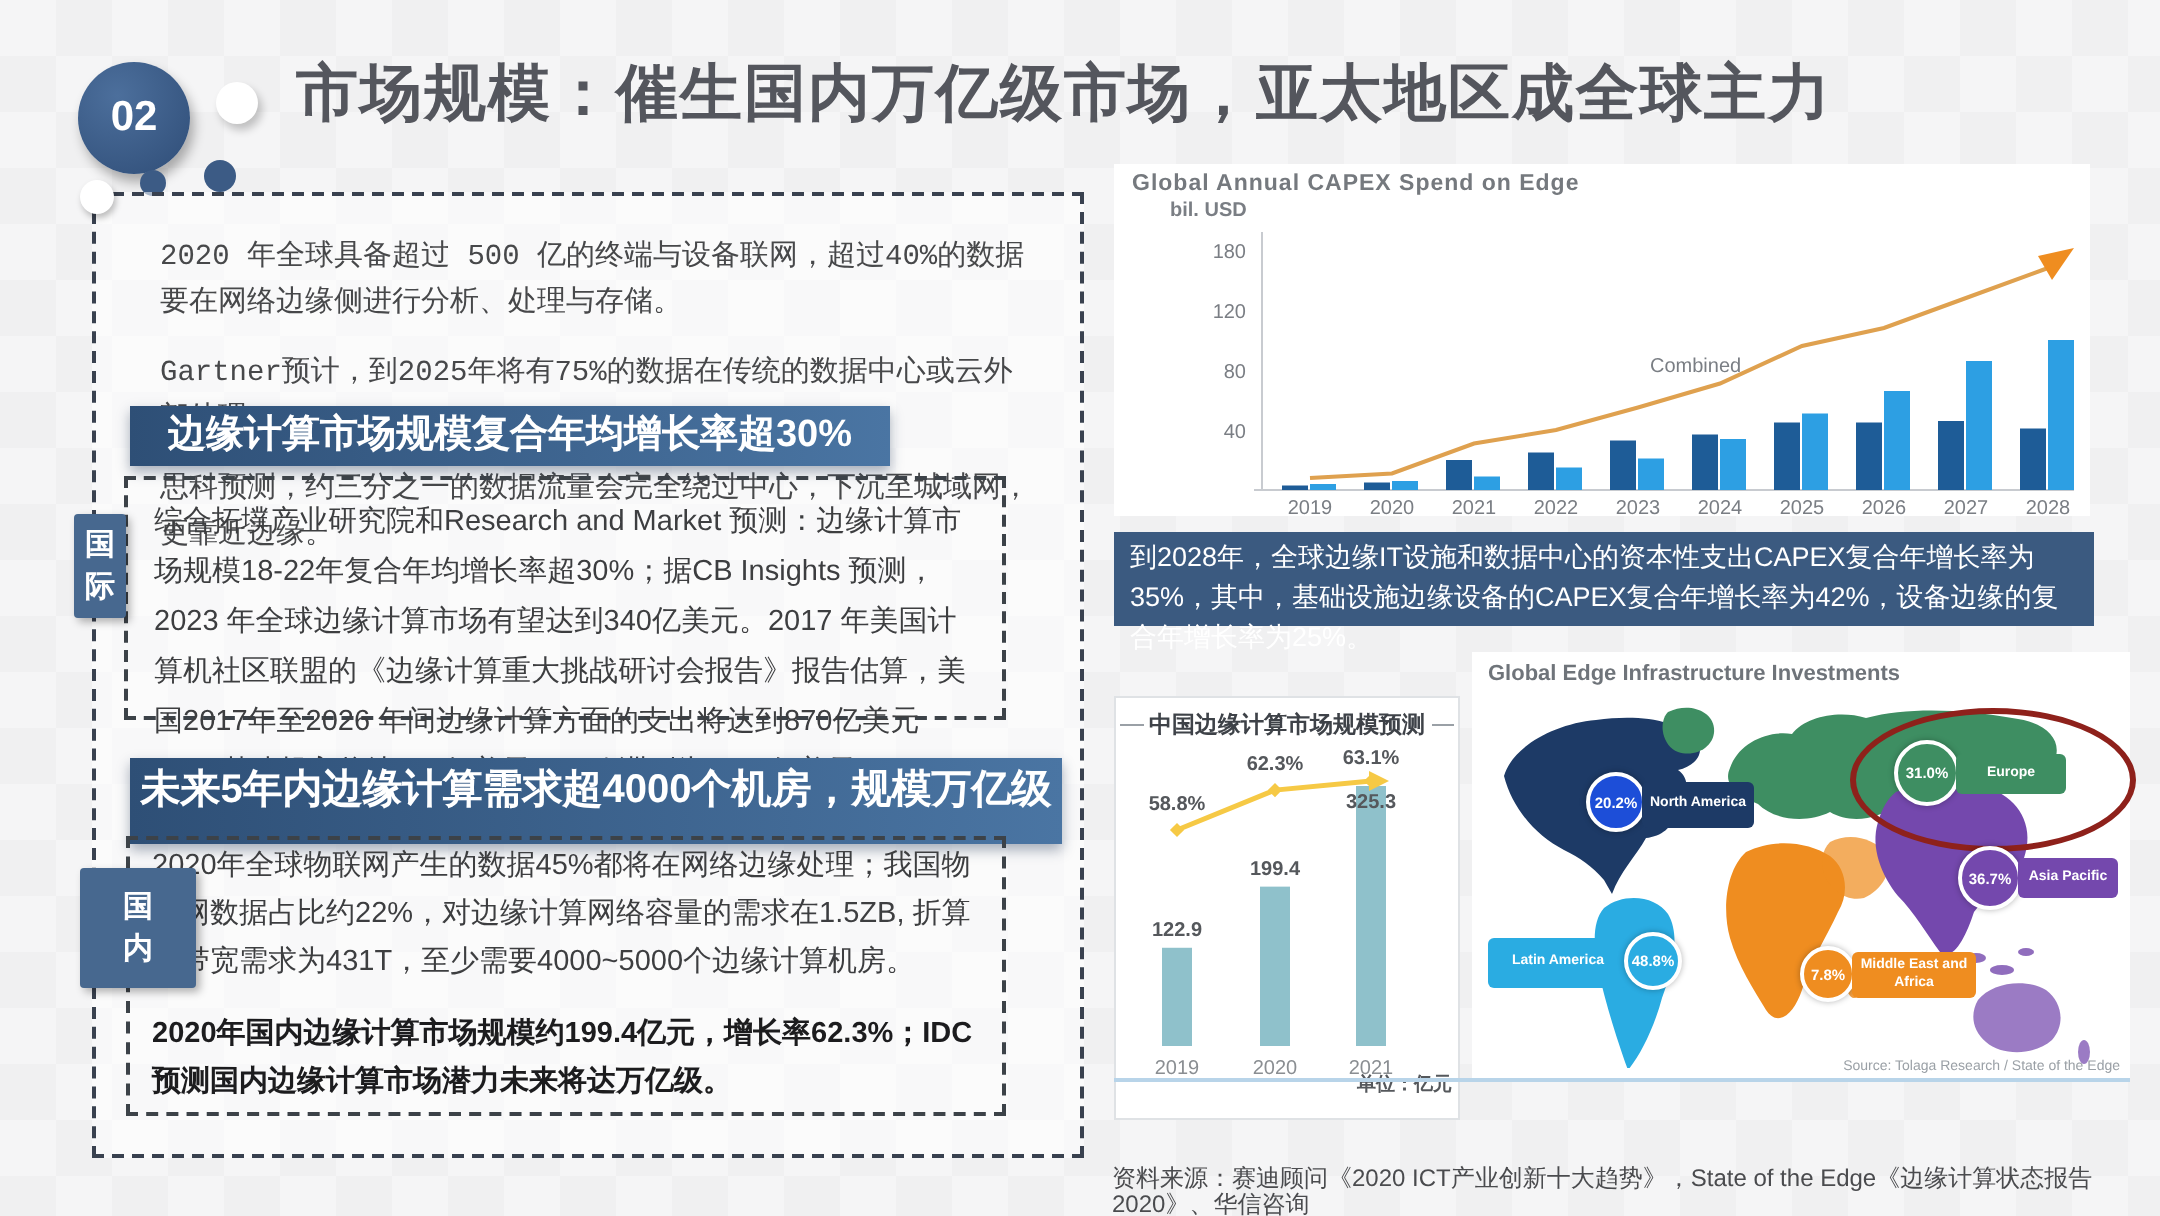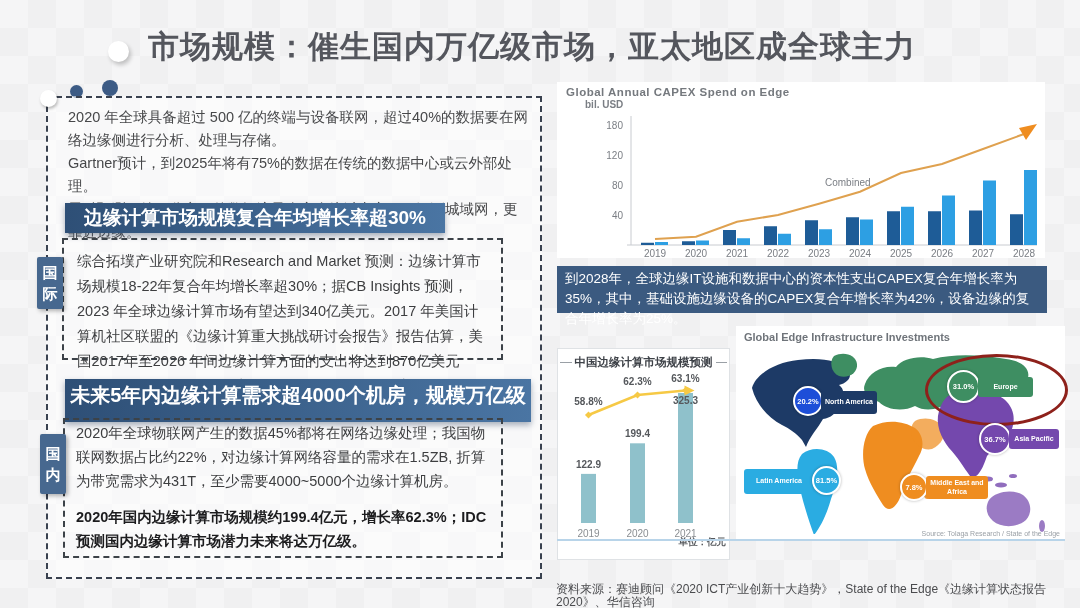--- a/index.html
+++ b/index.html
@@ -16,35 +16,35 @@
     box-shadow:2px 4px 6px rgba(0,0,0,.3);color:#fff;font-weight:bold;font-size:21px;
     display:flex;align-items:center;justify-content:center;}
   .deco-white{left:108px;top:41px;width:21px;height:21px;border-radius:50%;background:#fff;box-shadow:2px 3px 4px rgba(0,0,0,.22);}
   .deco-b1{left:70px;top:85px;width:13px;height:13px;border-radius:50%;background:#3c5b85;}
   .deco-b2{left:102px;top:80px;width:16px;height:16px;border-radius:50%;background:#3c5b85;}
   .page-title{left:148px;top:26px;margin:0;font-size:31px;font-weight:bold;color:#54565d;letter-spacing:1px;white-space:nowrap;}
   
   .outer-box{left:46px;top:96px;width:492px;height:479px;border:2px dashed #39414f;background:rgba(255,255,255,.55);}
   .corner-dot{left:40px;top:90px;width:17px;height:17px;border-radius:50%;background:#fff;box-shadow:1px 2px 3px rgba(0,0,0,.25);}
   .intro{left:68px;top:106px;width:462px;font-size:14.5px;color:#47484a;line-height:23px;}
-  .intro p{margin:0;}
+  .intro p{margin:12px;font-family:Liberation Mono, monospace;}
   .hdr{color:#fff;font-weight:bold;text-align:center;background:linear-gradient(90deg,#2e4f76,#4a75a3);
     box-shadow:0 3px 6px rgba(40,60,90,.4);}
   .hdr1{left:65px;top:203px;width:380px;height:30px;font-size:19px;line-height:30px;}
   .hdr2{left:65px;top:379px;width:466px;height:43px;font-size:20px;line-height:33px;}
   .dash-box{border:2px dashed #3c4248;box-sizing:border-box;}
   .body1{left:62px;top:238px;width:441px;height:122px;padding:9px 13px;font-size:14.5px;line-height:25px;color:#3d3e40;}
   .body1 p{margin:0;}
   .body2{left:63px;top:418px;width:440px;height:140px;padding:1px 11px;font-size:14.5px;line-height:24px;color:#3d3e40;}
   .body2 p{margin:0 0 12px 0;}
   .body2 .hl{font-weight:bold;color:#1c1c1e;margin:0;}
   .vtab{background:#47688f;color:#fff;font-weight:bold;font-size:15px;width:26px;text-align:center;line-height:21px;
     border-radius:2px;box-shadow:2px 2px 4px rgba(0,0,0,.3);word-break:break-all;}
   .vtab1{left:37px;top:257px;padding:5px 0;}
-  .vtab2{left:40px;top:434px;padding:9px 0;}
+  .vtab2{left:40px;top:434px;padding:9px 16px;}
   
   .capex-card{left:557px;top:82px;width:488px;height:176px;background:#fff;}
   .capex-title{position:absolute;left:9px;top:4px;font-size:11.5px;font-weight:bold;color:#75797e;letter-spacing:.5px;}
   #capex-svg{position:absolute;left:0;top:16px;}
   .note{background:#3b5a80;color:#fff;box-sizing:border-box;}
   .capex-note{left:557px;top:266px;width:490px;height:47px;font-size:13.5px;line-height:20px;padding:3px 8px;text-align:left;}
   .china-card{left:557px;top:348px;width:173px;height:212px;background:#fff;border:1px solid #dfe2e5;box-sizing:border-box;}
   .china-title-row{display:flex;align-items:center;gap:3px;padding:6px 2px 0 2px;}
   .tline{flex:1;height:1px;background:#9aa0a6;}
   .china-title{font-size:11.5px;font-weight:bold;color:#3e4248;white-space:nowrap;}
@@ -66,20 +66,23 @@
   .cap-lab{font-size:10px;fill:#7a7e84;}
   .cn-val{font-size:10px;fill:#55585c;font-weight:bold;}
   .cn-cat{font-size:10px;fill:#8a8e92;}
   .cn-unit{font-size:9.5px;fill:#55585c;font-weight:bold;}
 </style>
 </head>
 <body>
 
 <div class="slide">
 
+  <div class="abs page-badge">
+    <span>02</span>
+  </div>
   <div class="abs deco-white"></div>
   <div class="abs deco-b1"></div>
   <div class="abs deco-b2"></div>
   <h1 class="abs page-title">市场规模：催生国内万亿级市场，亚太地区成全球主力</h1>
 
   <div class="abs outer-box"></div>
   <div class="abs corner-dot"></div>
 
   <div class="abs intro">
     <p>2020 年全球具备超过 500 亿的终端与设备联网，超过40%的数据要在网络边缘侧进行分析、处理与存储。</p>
@@ -190,21 +193,21 @@
       <ellipse fill-opacity="0.8" cx="252" cy="131" rx="5" ry="2.5" fill="#7448ad"></ellipse>
       <ellipse fill-opacity="0.8" cx="265" cy="137" rx="6" ry="2.5" fill="#7448ad"></ellipse>
       <ellipse fill-opacity="0.8" cx="277" cy="128" rx="4" ry="2" fill="#7448ad"></ellipse>
       <path fill-opacity="0.72" d="M253,152 C260,143 277,141 287,147 C295,153 297,164 290,172 C281,180 265,180 257,173 C250,167 249,159 253,152 Z" fill="#7448ad"></path>
       <ellipse fill-opacity="0.72" cx="306" cy="178" rx="3" ry="6" fill="#7448ad"></ellipse>
     </svg>
     <div class="red-ellipse"></div>
     <div class="map-circle" style="left: 57px; top: 60px; width: 30px; height: 30px; background: #1d4ed8;">20.2%</div>
     <div class="map-pill" style="left: 85px; top: 65px; width: 56px; height: 23px; background: rgb(29, 58, 102);">North America</div>
     <div class="map-pill" style="left: 8px; top: 143px; width: 70px; height: 25px; background: rgb(42, 172, 226);">Latin America</div>
-    <div class="map-circle" style="left: 76px; top: 140px; width: 29px; height: 29px; background: rgb(42, 172, 226);">81.5%</div>
+    <div class="map-circle" style="left: 76px; top: 140px; width: 29px; height: 29px; background: rgb(42, 172, 226);">48.8%</div>
     <div class="map-circle" style="left: 211px; top: 44px; width: 33px; height: 33px; background: rgb(62, 142, 98);">31.0%</div>
     <div class="map-pill" style="left: 242px; top: 51px; width: 55px; height: 20px; background: rgb(62, 142, 98);">Europe</div>
     <div class="map-circle" style="left: 243px; top: 97px; width: 32px; height: 32px; background: rgb(116, 72, 173);">36.7%</div>
     <div class="map-pill" style="left: 273px; top: 103px; width: 50px; height: 20px; background: rgb(116, 72, 173);">Asia Pacific</div>
     <div class="map-circle" style="left: 164px; top: 147px; width: 28px; height: 28px; background: rgb(239, 141, 32);">7.8%</div>
     <div class="map-pill" style="left: 190px; top: 150px; width: 62px; height: 23px; background: rgb(239, 141, 32);">Middle East and Africa</div>
     <div class="map-source">Source: Tolaga Research / State of the Edge</div>
   </div>
 
   <div class="abs blue-rule"></div>

